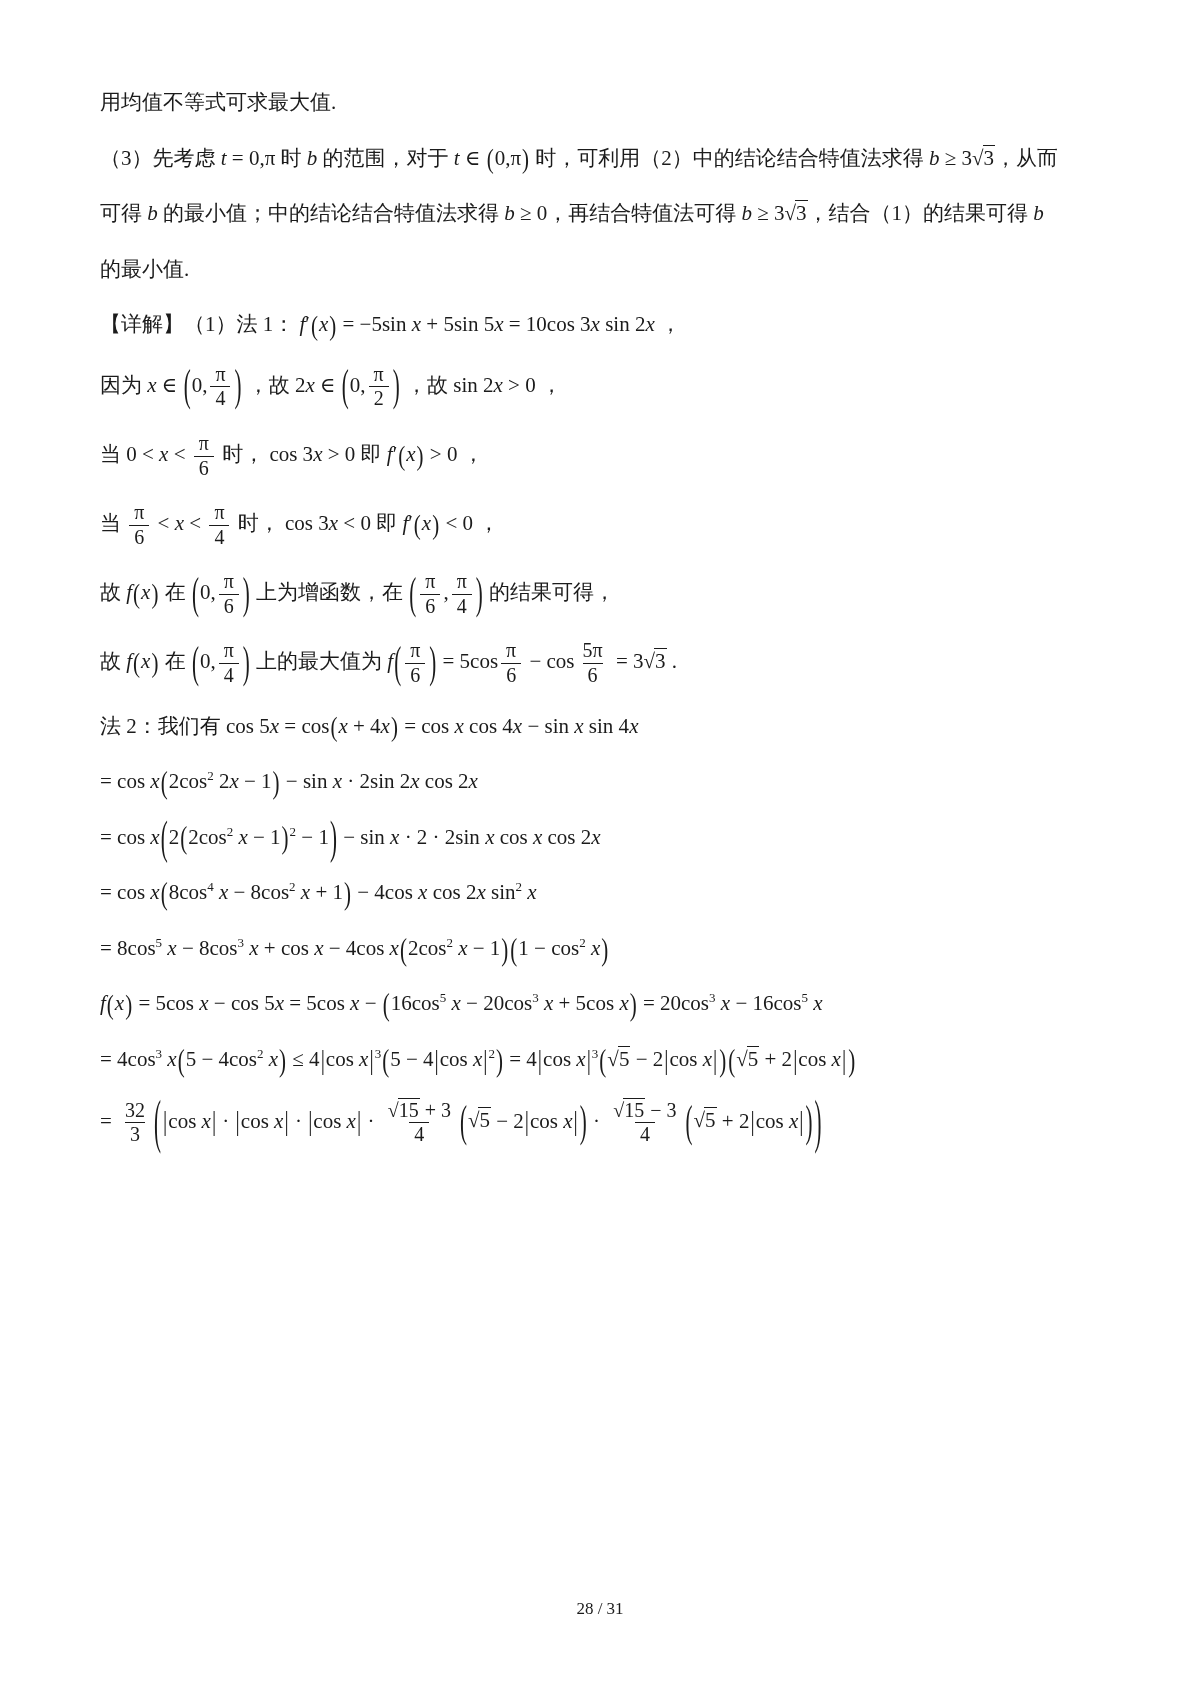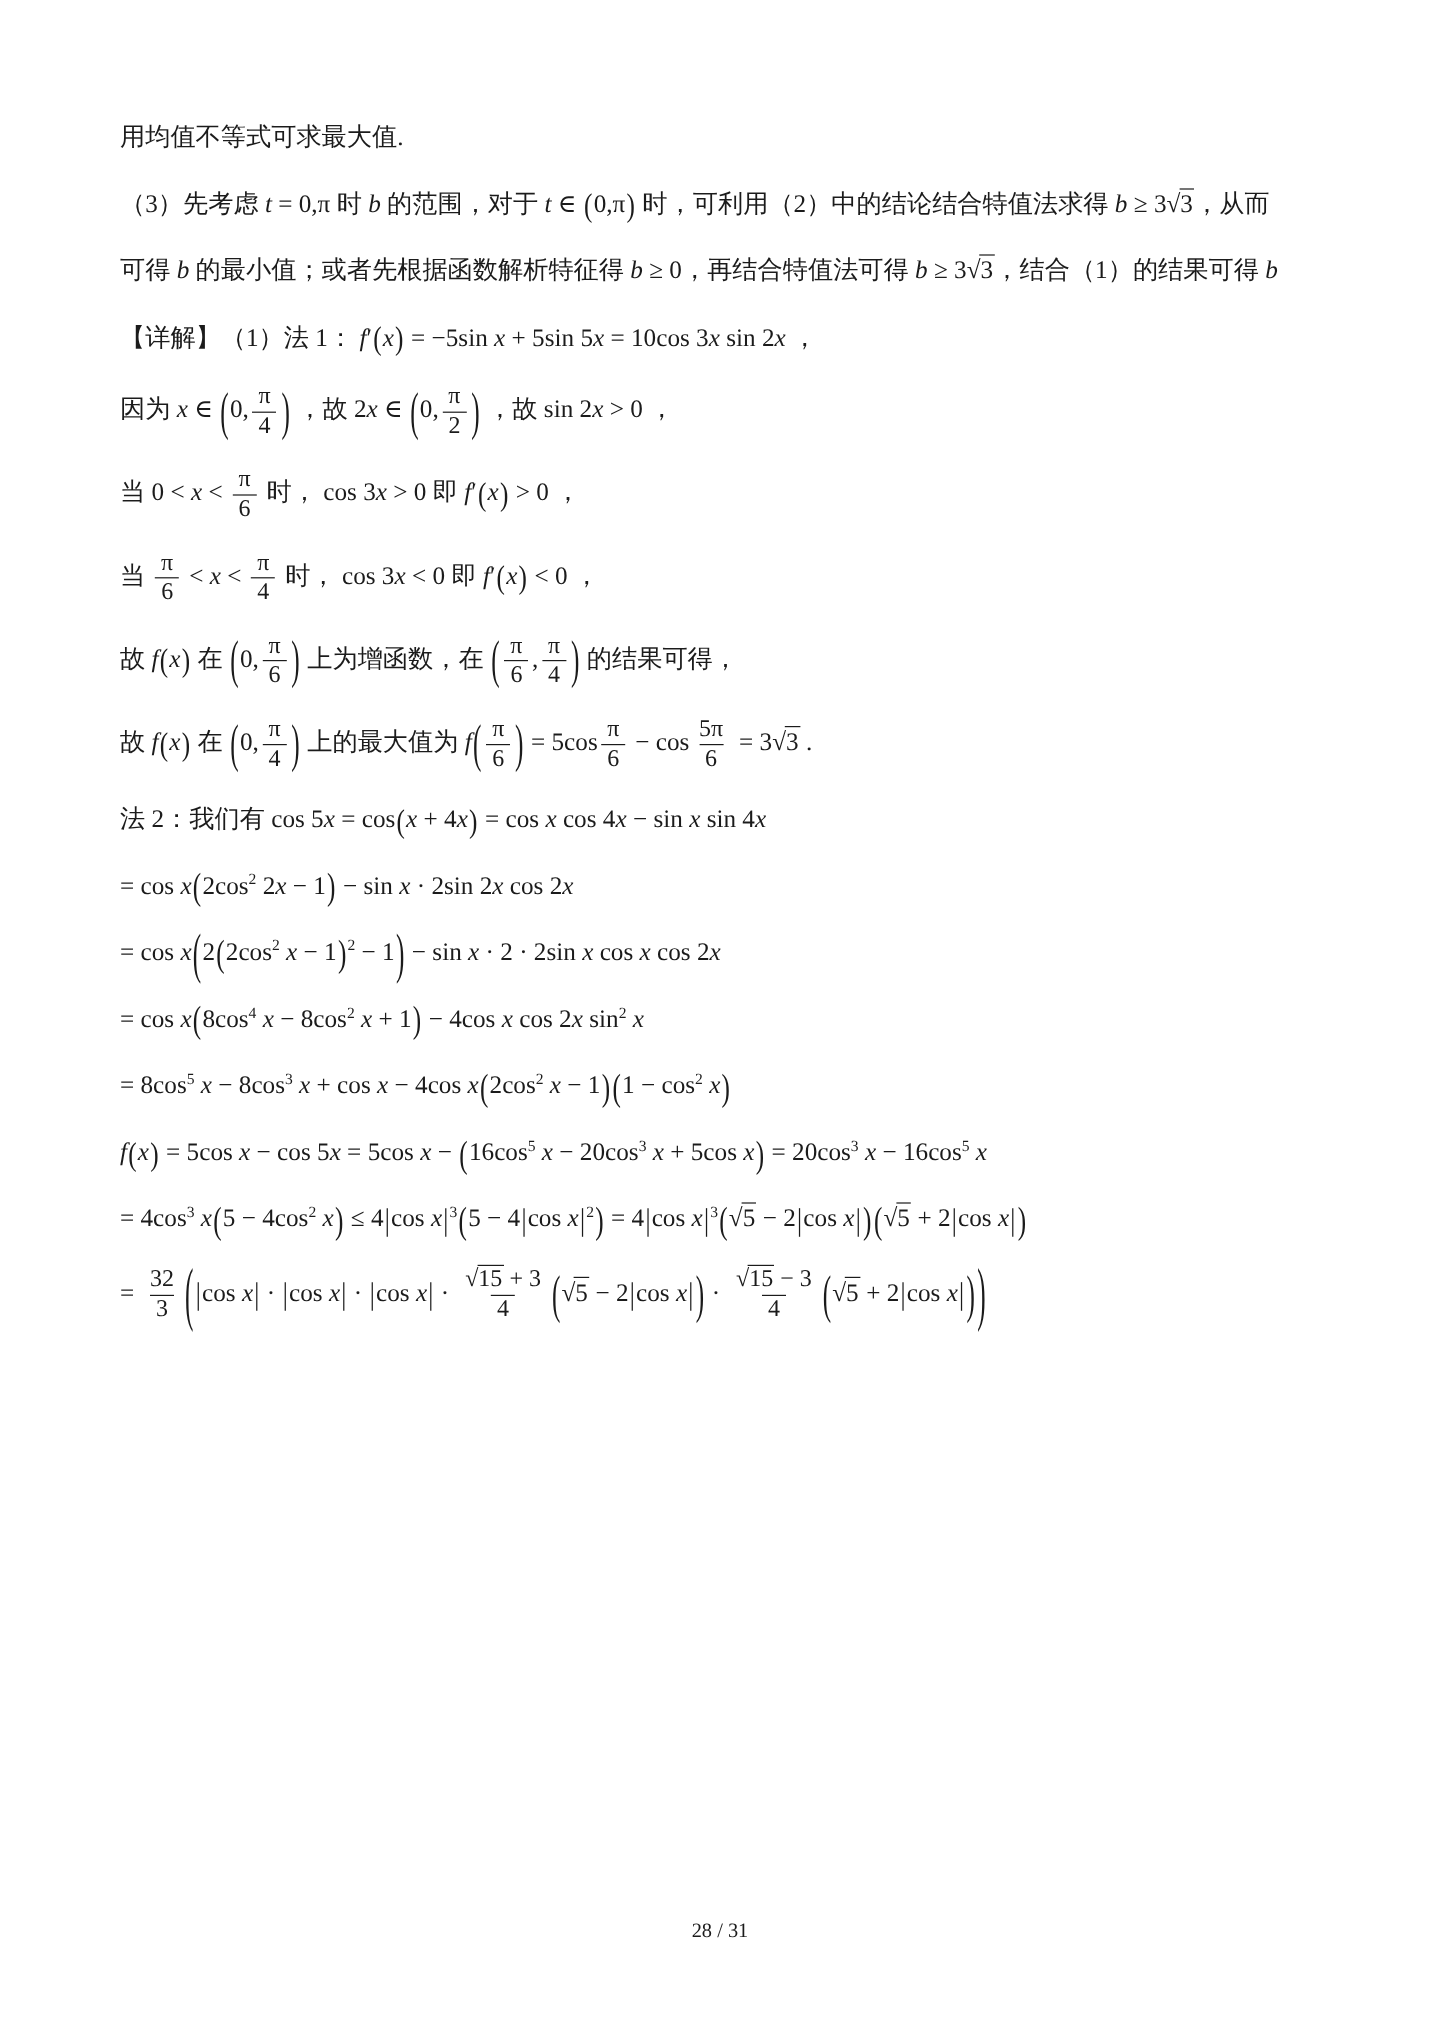--- a/index.html
+++ b/index.html
@@ -9,21 +9,21 @@
     margin:0 auto;background:#ffffff;
     box-sizing:border-box;
     padding:86px 96px 0 100px;
     overflow:hidden;
     font-family:"Liberation Serif","DejaVu Serif","DejaVu Sans",serif;
     color:#1b1b1b;
   }
   .line{
     font-size:21px;
     line-height:1.55;
-    margin:12px 0 23px 0;
+    margin:0 0 23px 0;
     white-space:normal;
   }
   .mt{font-family:"Liberation Serif","DejaVu Serif","DejaVu Sans",serif;}
   .mi{font-style:italic;}
   sup.ms{font-size:13px;line-height:0;vertical-align:super;}
   .frac{
     display:inline-flex;flex-direction:column;align-items:center;
     vertical-align:middle;margin:0 3px;line-height:1.08;text-align:center;
     font-size:20px;
   }
@@ -43,21 +43,22 @@
     text-align:center;font-size:17px;color:#1b1b1b;
   }
 </style>
 </head>
 <body>
 
 <div class="page">
   <div>
       <div class="line"><span class="mt">用均值不等式可求最大值.</span></div>
       <div class="line"><span class="mt">（3）先考虑 </span><span class="mi">t</span><span class="mt"> = 0,π 时 </span><span class="mi">b</span><span class="mt"> 的范围，对于 </span><span class="mi">t</span><span class="mt"> ∈ </span><span class="bp" style="--z: 1.3;">(</span><span class="mt">0,π</span><span class="bp" style="--z: 1.3;">)</span><span class="mt"> 时，可利用（2）中的结论结合特值法求得 </span><span class="mi">b</span><span class="mt"> ≥ 3</span><span class="rad"><span class="rs">√</span><span class="rb">3</span></span><span class="mt">，从而</span></div>
-      <div class="line"><span class="mt">可得 </span><span class="mi">b</span><span class="mt"> 的最小值；或者先根据函数解析特征得 </span><span class="mi">b</span><span class="mt"> ≥ 0，再结合特值法可得 </span><span class="mi">b</span><span class="mt"> ≥ 3</span><span class="rad"><span class="rs">√</span><span class="rb">3</span></span><span class="mt">，结合（1）的结果可得 </span><span class="mi">b</span></div>
+      <div class="line"><span class="mt">可得 </span><span class="mi">b</span><span class="mt"> 的最小值；中的结论结合特值法求得 </span><span class="mi">b</span><span class="mt"> ≥ 0，再结合特值法可得 </span><span class="mi">b</span><span class="mt"> ≥ 3</span><span class="rad"><span class="rs">√</span><span class="rb">3</span></span><span class="mt">，结合（1）的结果可得 </span><span class="mi">b</span></div>
+      <div class="line"><span class="mt">的最小值.</span></div>
       <div class="line"><span class="mt">【详解】（1）法 1： </span><span class="mi">f</span><span class="mt">′</span><span class="bp" style="--z: 1.3;">(</span><span class="mi">x</span><span class="bp" style="--z: 1.3;">)</span><span class="mt"> = −5sin </span><span class="mi">x</span><span class="mt"> + 5sin 5</span><span class="mi">x</span><span class="mt"> = 10cos 3</span><span class="mi">x</span><span class="mt"> sin 2</span><span class="mi">x</span><span class="mt"> ，</span></div>
       <div class="line"><span class="mt">因为 </span><span class="mi">x</span><span class="mt"> ∈ </span><span class="bp" style="--z: 2.1;">(</span><span class="mt">0,</span><span class="frac">
           <span class="fn">π</span>
           <span class="fd">4</span>
         </span><span class="bp" style="--z: 2.1;">)</span><span class="mt"> ，故 2</span><span class="mi">x</span><span class="mt"> ∈ </span><span class="bp" style="--z: 2.1;">(</span><span class="mt">0,</span><span class="frac">
           <span class="fn">π</span>
           <span class="fd">2</span>
         </span><span class="bp" style="--z: 2.1;">)</span><span class="mt"> ，故 sin 2</span><span class="mi">x</span><span class="mt"> &gt; 0 ，</span></div>
       <div class="line"><span class="mt">当 0 &lt; </span><span class="mi">x</span><span class="mt"> &lt; </span><span class="frac">
           <span class="fn">π</span>

